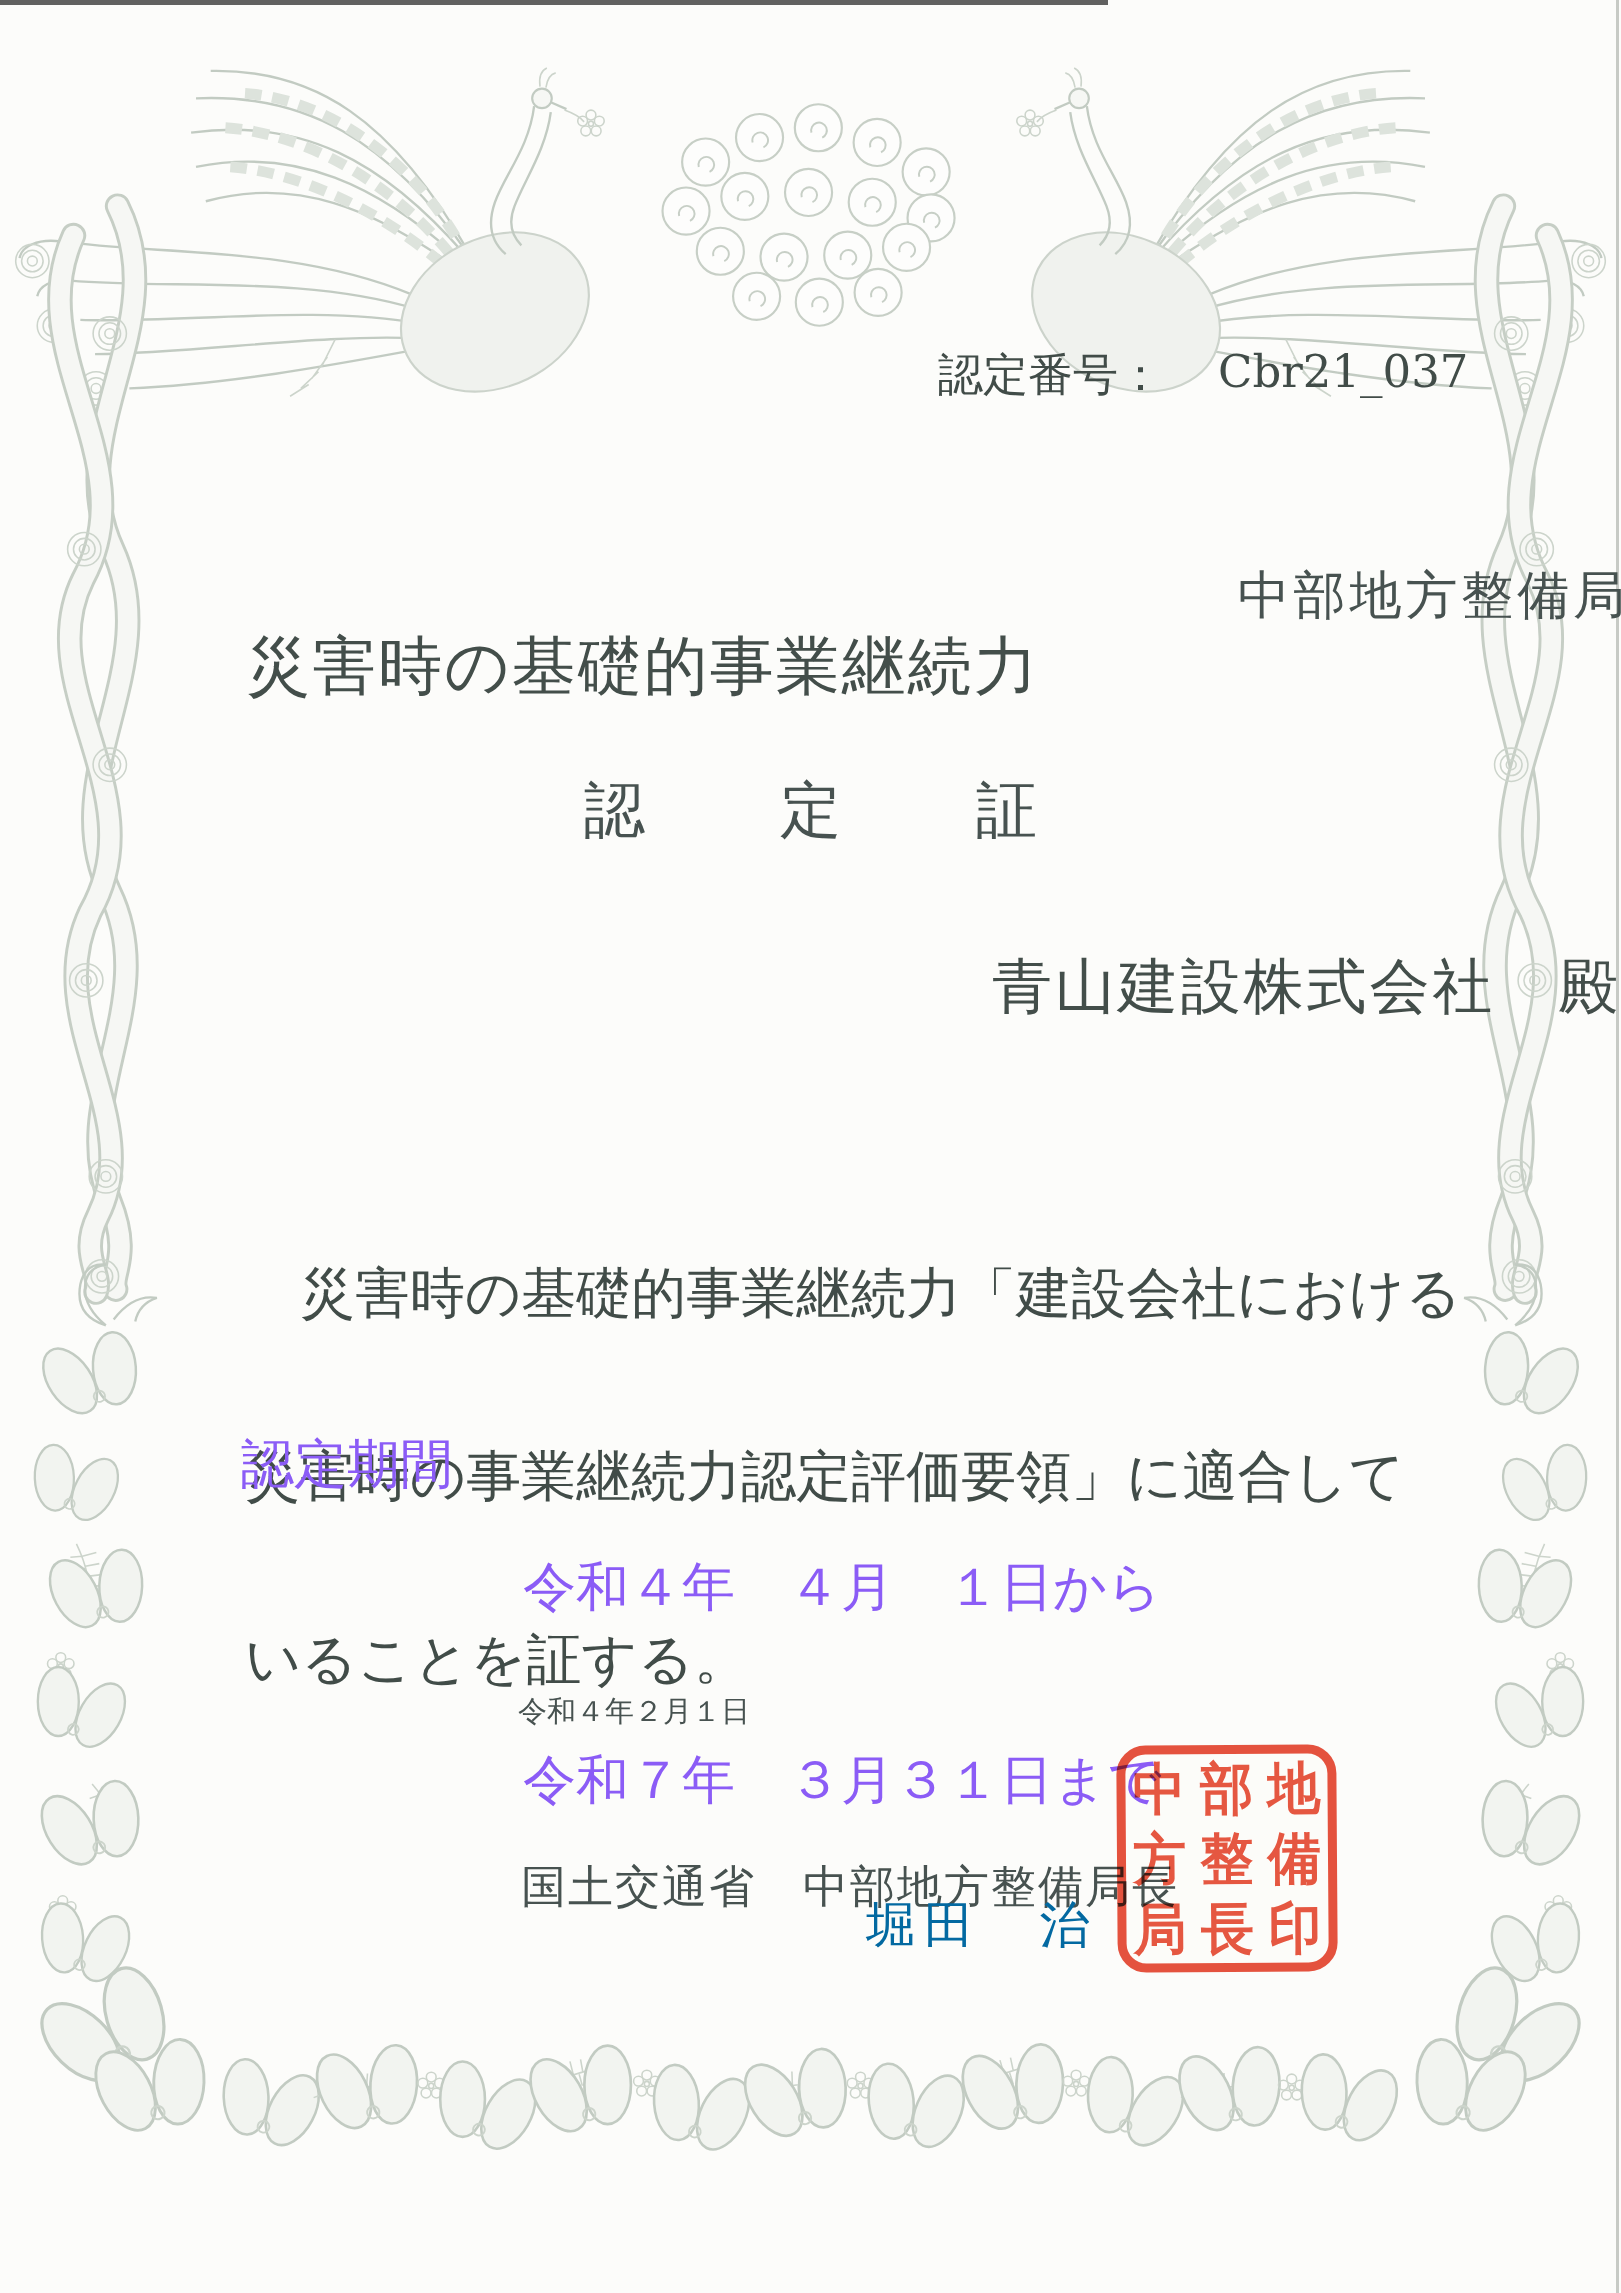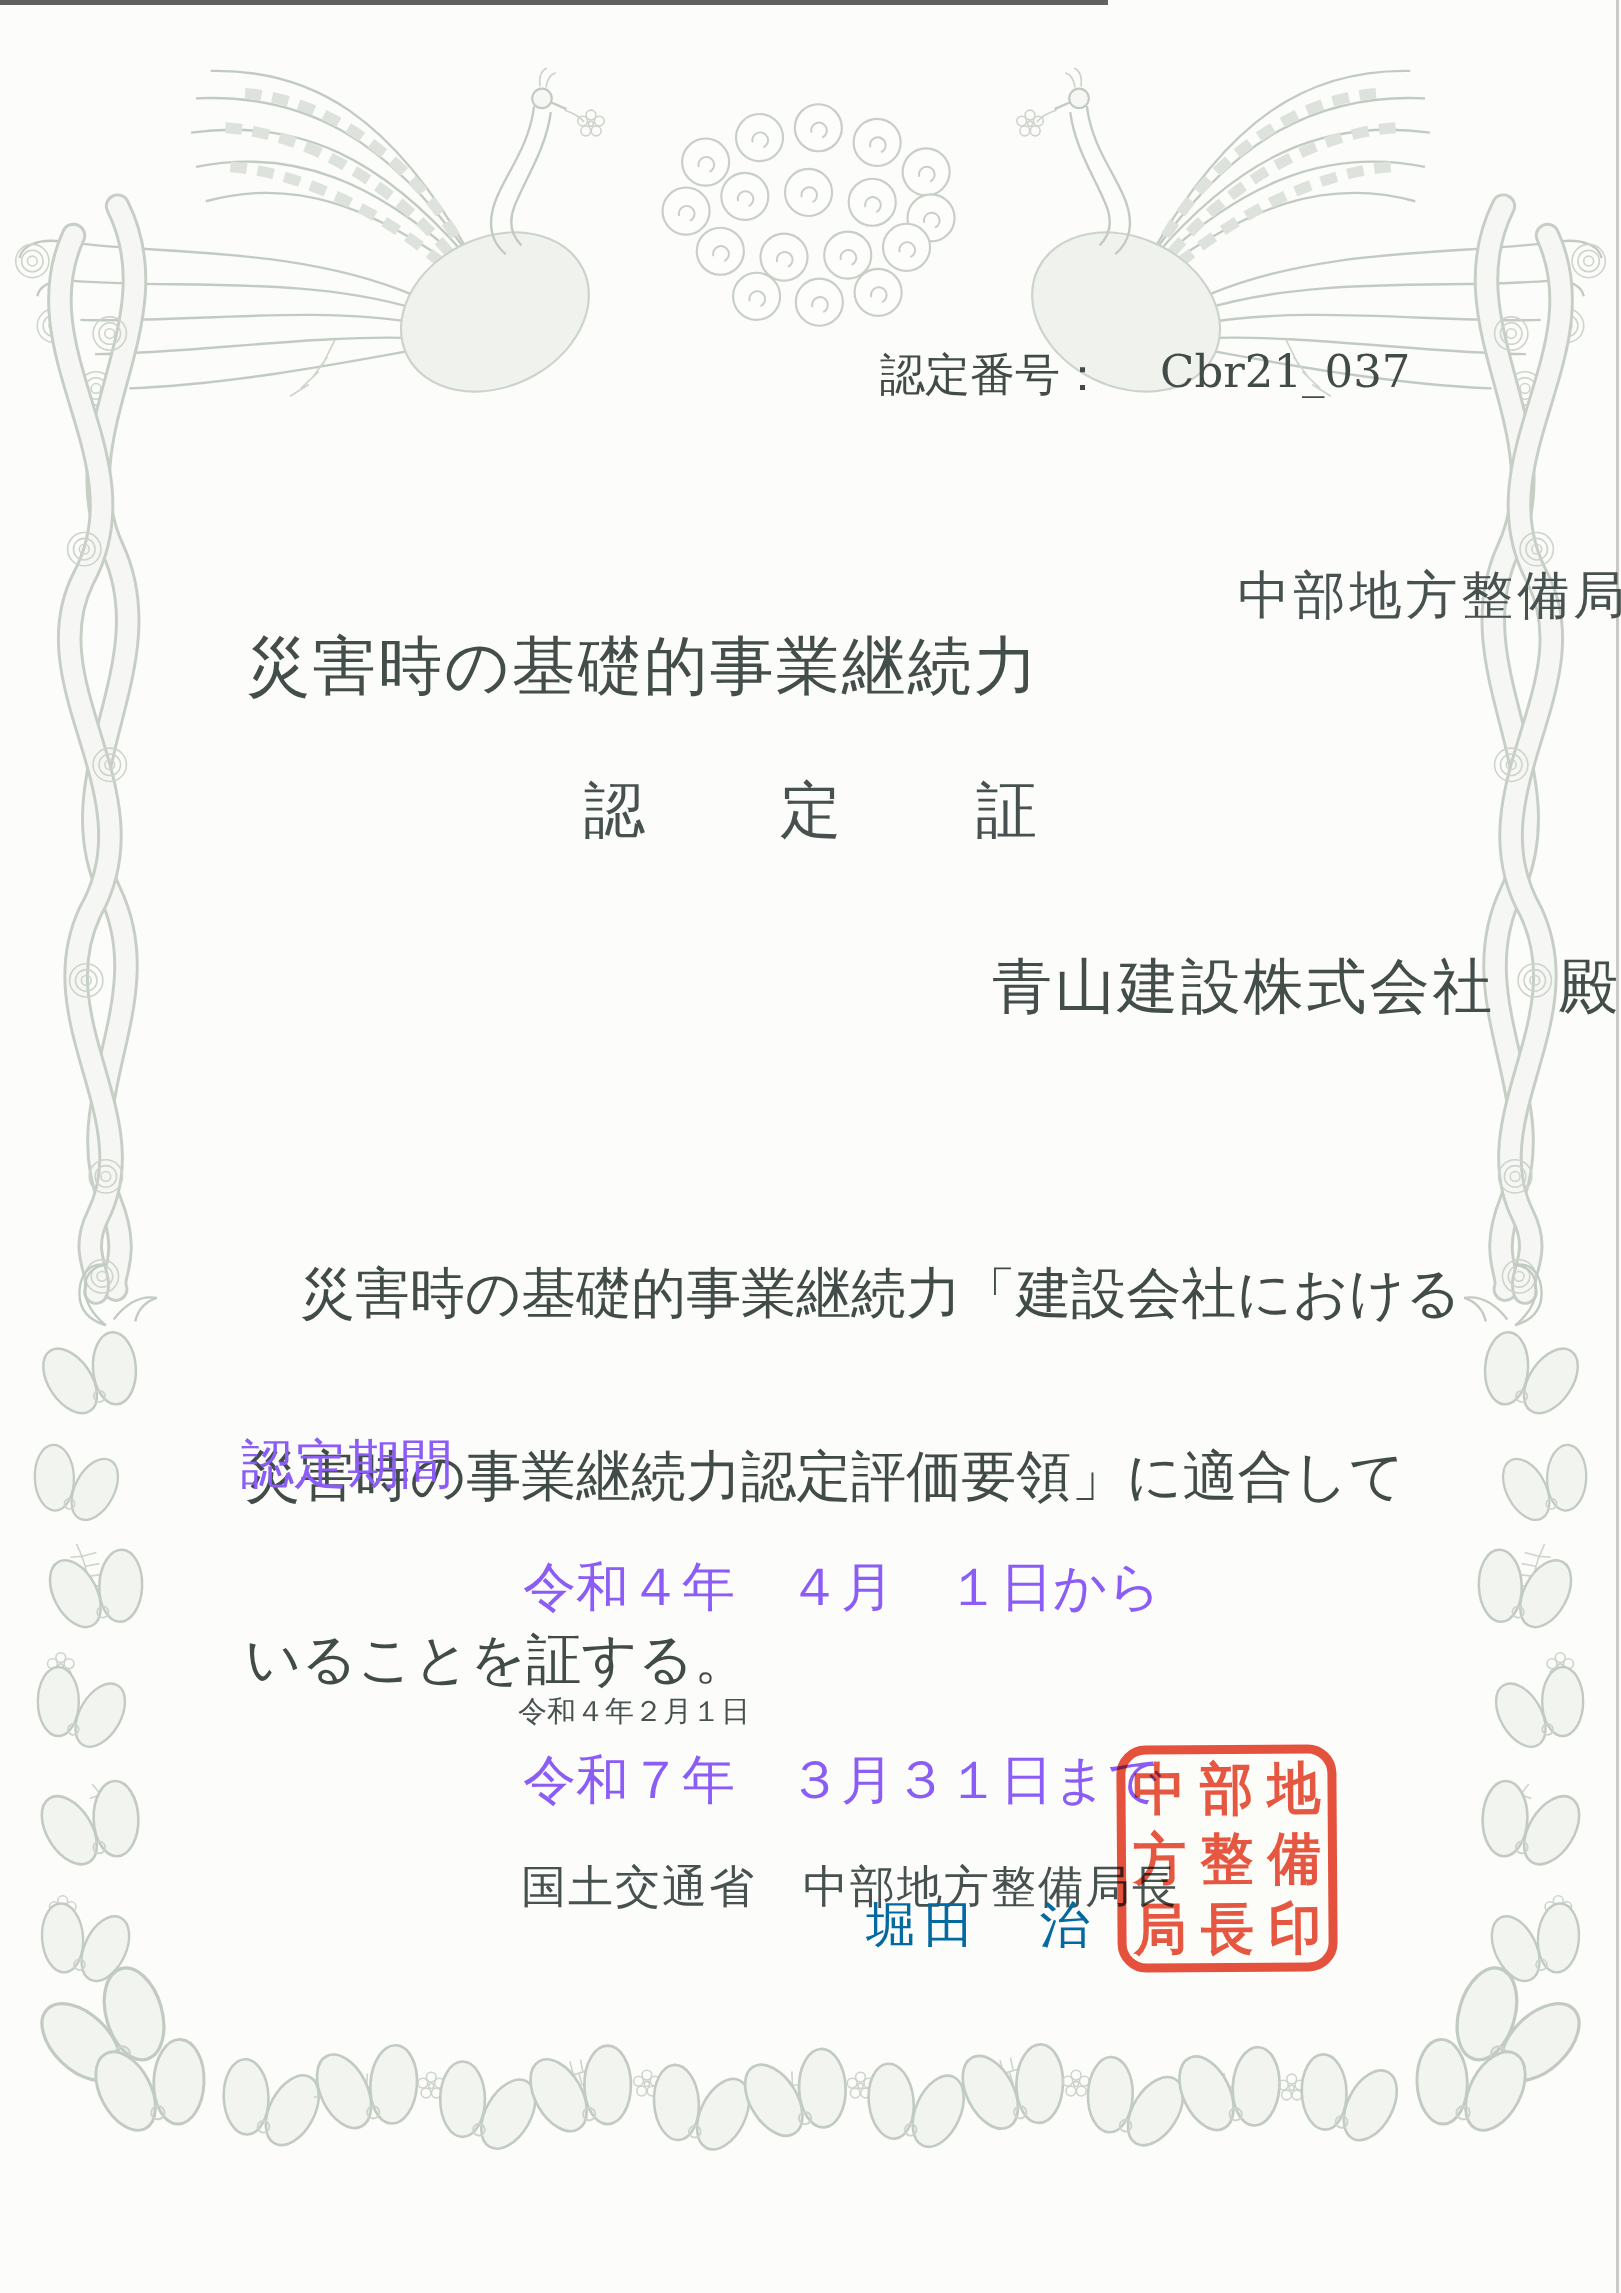--- a/index.html
+++ b/index.html
@@ -19,21 +19,21 @@
   
   .ornament{position:absolute;left:0;top:0;width:1621px;height:2294px;}
   .ornament path,.ornament circle,.ornament ellipse{vector-effect:none;}
   .ln{fill:none;stroke:#c2cbc2;stroke-width:2.4;}
   .lnthin{fill:none;stroke:#ccd4cb;stroke-width:1.6;}
   .fillsoft{fill:#f2f4f0;stroke:#c2cbc2;stroke-width:2.2;}
   .ribbon-out{fill:none;stroke:#c6cec5;stroke-width:26;stroke-linecap:round;}
   .ribbon-in{fill:none;stroke:#f6f7f4;stroke-width:20;stroke-linecap:round;}
   .hatch{fill:none;stroke:#dde3dc;stroke-width:11;stroke-dasharray:17 11;}
   
-  .cert-no{left:880px;top:345px;display:flex;gap:55px;font-size:45px;color:#414c48;text-align:right;}
+  .cert-no{left:938px;top:345px;display:flex;gap:55px;font-size:45px;color:#414c48;text-align:right;}
   .issuer{left:8px;top:561px;width:1621px;text-align:right;font-size:52px;letter-spacing:3.9px;}
   .program{left:0;top:623px;width:1286px;text-align:center;font-size:64px;letter-spacing:2px;color:#434e4a;}
   .cert-title{left:0;top:770px;width:1621px;text-align:center;font-size:61px;letter-spacing:37px;text-indent:37px;}
   .recipient{left:0;top:947px;width:1621px;text-align:right;font-size:60px;letter-spacing:2.9px;color:#434e4a;}
   .body-text{left:245px;top:1141px;width:1166px;font-size:55px;line-height:61px;color:#414c48;}
   .period{left:241px;top:1429px;display:flex;font-size:53px;color:#8b5cf6;}
   .period-label{width:282px;}
   .period-lines div{line-height:71px;}
   .issue-date{left:518px;top:1692px;font-size:29px;}
   .signer-org{left:521px;top:1809px;font-size:45px;letter-spacing:2px;margin-top:48px;}

